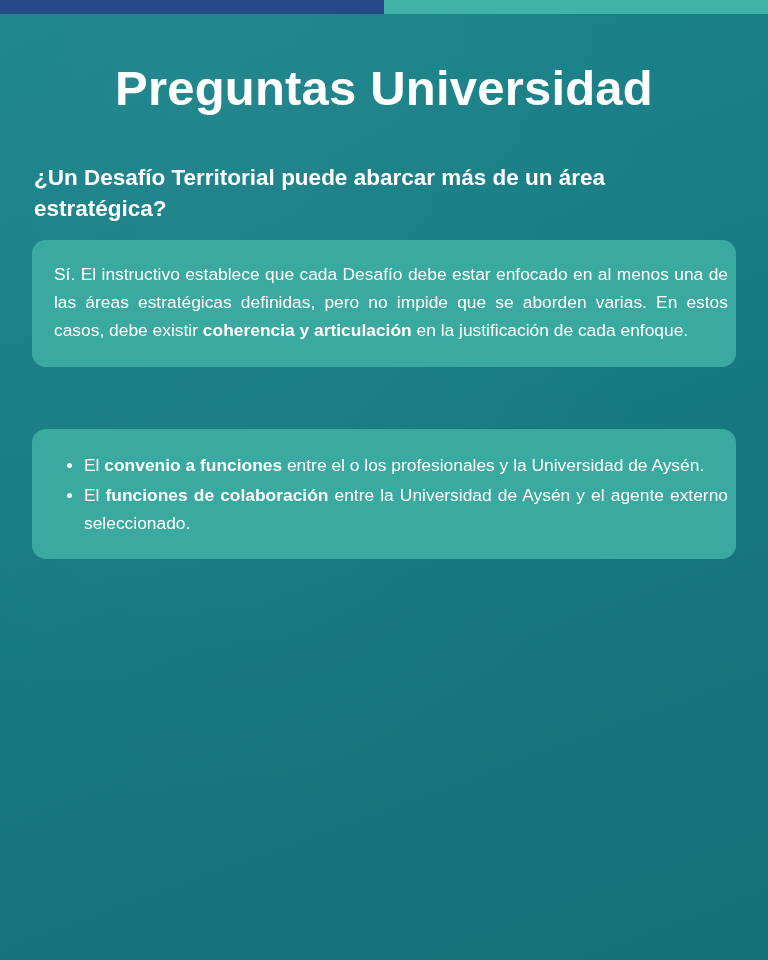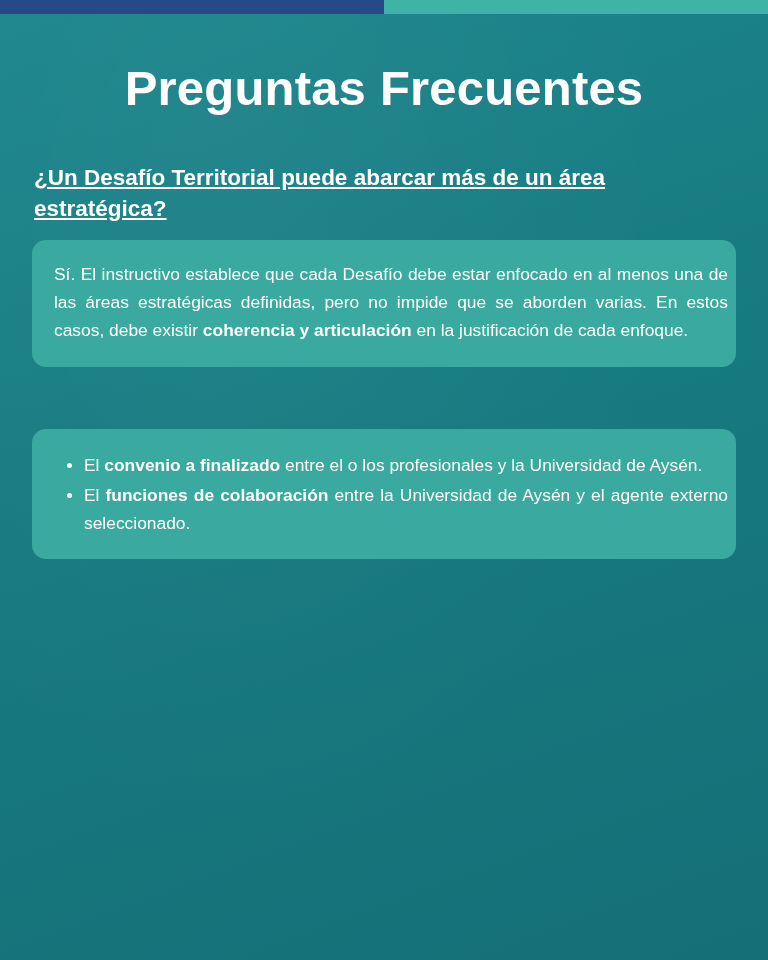--- a/index.html
+++ b/index.html
@@ -68,21 +68,20 @@
     margin-top: 62px;
   }
 
   .question {
     color: #ffffff;
     font-size: 22.5px;
     font-weight: bold;
     line-height: 1.38;
     margin: 0 0 16px 2px;
     max-width: 690px;
-    text-decoration: underline;
   }
 
   .answer-card {
     background: #3aa99f;
     border-radius: 14px;
     padding: 20px 8px 22px 22px;
     box-sizing: border-box;
   }
   .answer-card p {
     color: #ffffff;
@@ -117,32 +116,32 @@
 
 <div class="page">
 
   <div class="topbar">
     <div class="seg-dark"></div>
     <div class="seg-teal"></div>
   </div>
 
   <div class="content">
 
-    <h1 class="title">Preguntas Frecuentes</h1>
+    <h1 class="title">Preguntas Universidad</h1>
 
     <div class="qa-block">
       <div class="question">¿Un Desafío Territorial puede abarcar más de un área estratégica?</div>
       <div class="answer-card">
         <p id="answer-1">Sí. El instructivo establece que cada Desafío debe estar enfocado en al menos una de las áreas estratégicas definidas, pero no impide que se aborden varias. En estos casos, debe existir <b>coherencia y articulación</b> en la justificación de cada enfoque.</p>
       </div>
     </div>
 
     <div class="qa-block second">
       <div class="answer-card">
         <ul id="bullets-2">
-            <li>El <b>convenio a finalizado</b> entre el o los profesionales y la Universidad de Aysén.</li>
+            <li>El <b>convenio a funciones</b> entre el o los profesionales y la Universidad de Aysén.</li>
             <li>El <b>funciones de colaboración</b> entre la Universidad de Aysén y el agente externo seleccionado.</li>
           </ul>
       </div>
     </div>
 
   </div>
 </div>
 
 </body></html>

